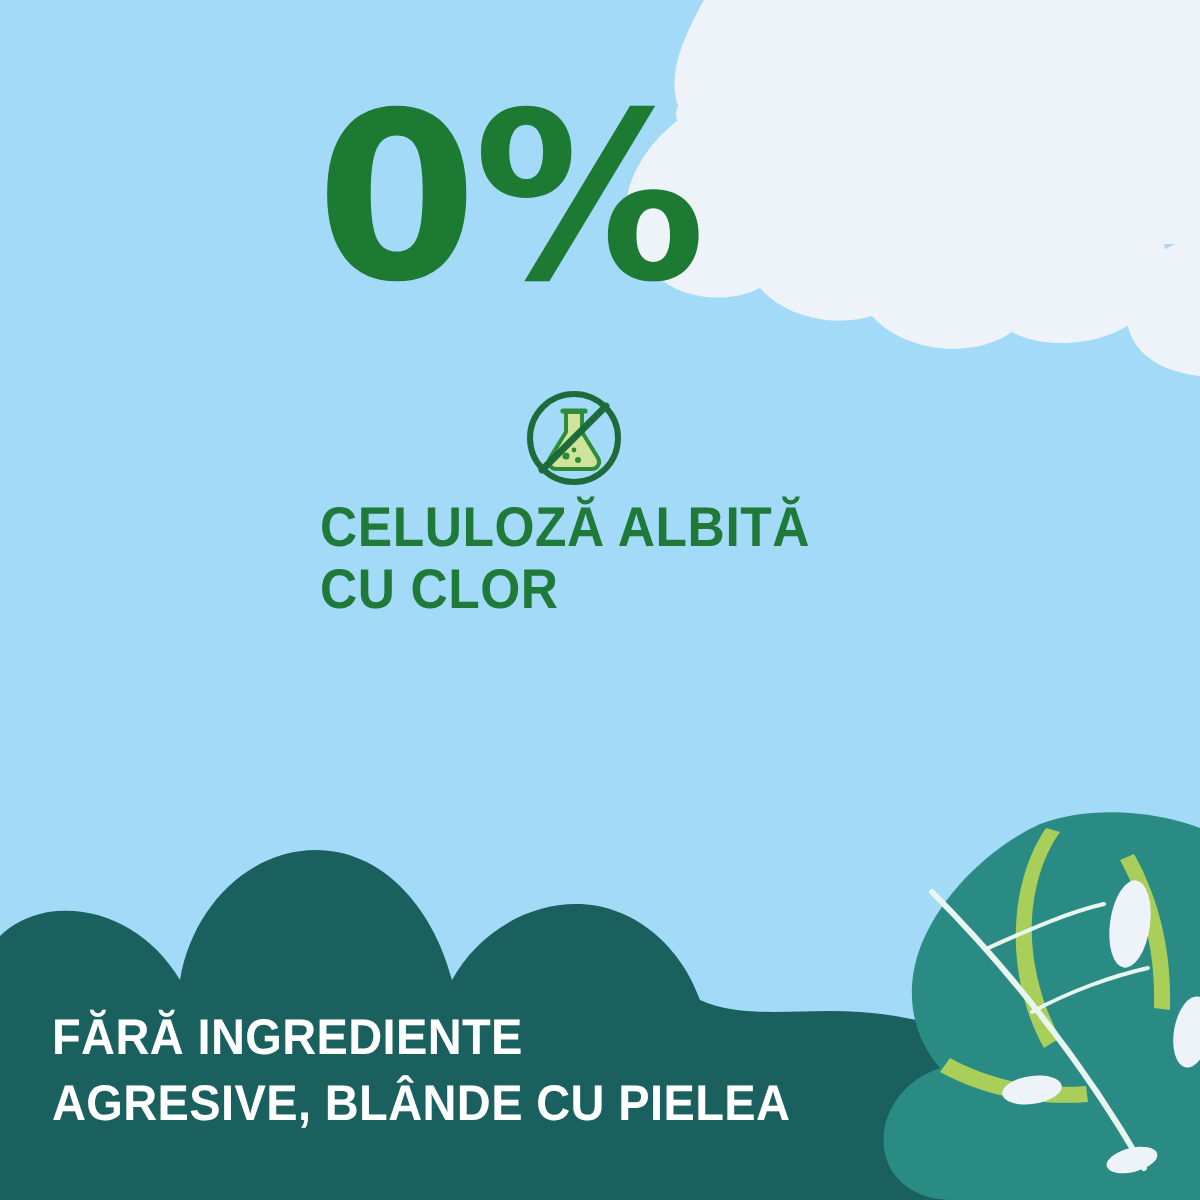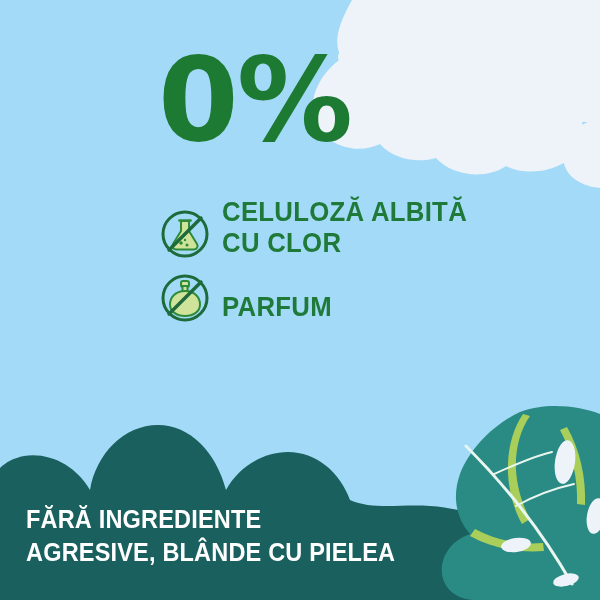--- a/index.html
+++ b/index.html
@@ -45,22 +45,23 @@
 
   
   .claims {
     position: absolute;
     left: 160px;
     top: 192px;
     z-index: 6;
   }
   .claim {
     display: flex;
-    align-items: flex-end;
+    align-items: center;
     margin-bottom: 14px;
+    flex-direction: column;
   }
   .claim-icon {
     width: 50px;
     height: 50px;
     flex: 0 0 50px;
     margin-right: 12px;
   }
   .claim-label {
     color: #1f7a3a;
     font-family: "Liberation Sans", sans-serif;
@@ -211,31 +212,19 @@
         <path stroke="#2e8b3a" stroke-width="2.6" stroke-linecap="round" d="M 19.5 11.5 L 30.5 11.5"></path>
         <circle cx="21" cy="34" r="1.8" fill="#2e8b3a"></circle>
         <circle cx="27" cy="36" r="1.5" fill="#2e8b3a"></circle>
         <circle cx="25" cy="31" r="1.2" fill="#2e8b3a"></circle>
         <line x1="9" y1="41" x2="41" y2="9" stroke="#1d6b3a" stroke-width="3.4" stroke-linecap="round"></line>
       </svg>
       <div class="claim-label">CELULOZĂ ALBITĂ
 CU CLOR</div>
     </div>
 
-    <div class="claim">
-      <svg class="claim-icon" viewBox="0 0 50 50">
-        <circle cx="25" cy="25" r="22" fill="none" stroke="#1d6b3a" stroke-width="3"></circle>
-        <rect x="21" y="8" width="8" height="6" rx="2" fill="#cfe49a" stroke="#2e8b3a" stroke-width="2"></rect>
-        <rect x="22.5" y="13" width="5" height="6" fill="#cfe49a" stroke="#2e8b3a" stroke-width="2"></rect>
-        <path fill="#cfe49a" stroke="#2e8b3a" stroke-width="2" d="
-          M 25 18 C 15 18 10 25 10 31.5 C 10 38.5 16.7 43 25 43
-          C 33.3 43 40 38.5 40 31.5 C 40 25 35 18 25 18 Z"></path>
-        <line x1="9" y1="41" x2="41" y2="9" stroke="#1d6b3a" stroke-width="3.4" stroke-linecap="round"></line>
-      </svg>
-      <div class="claim-label">PARFUM</div>
-    </div>
 
   </div>
 
   <div class="footer-text">FĂRĂ INGREDIENTE
 AGRESIVE, BLÂNDE CU PIELEA</div>
 
 </div>
 
 </body></html>

